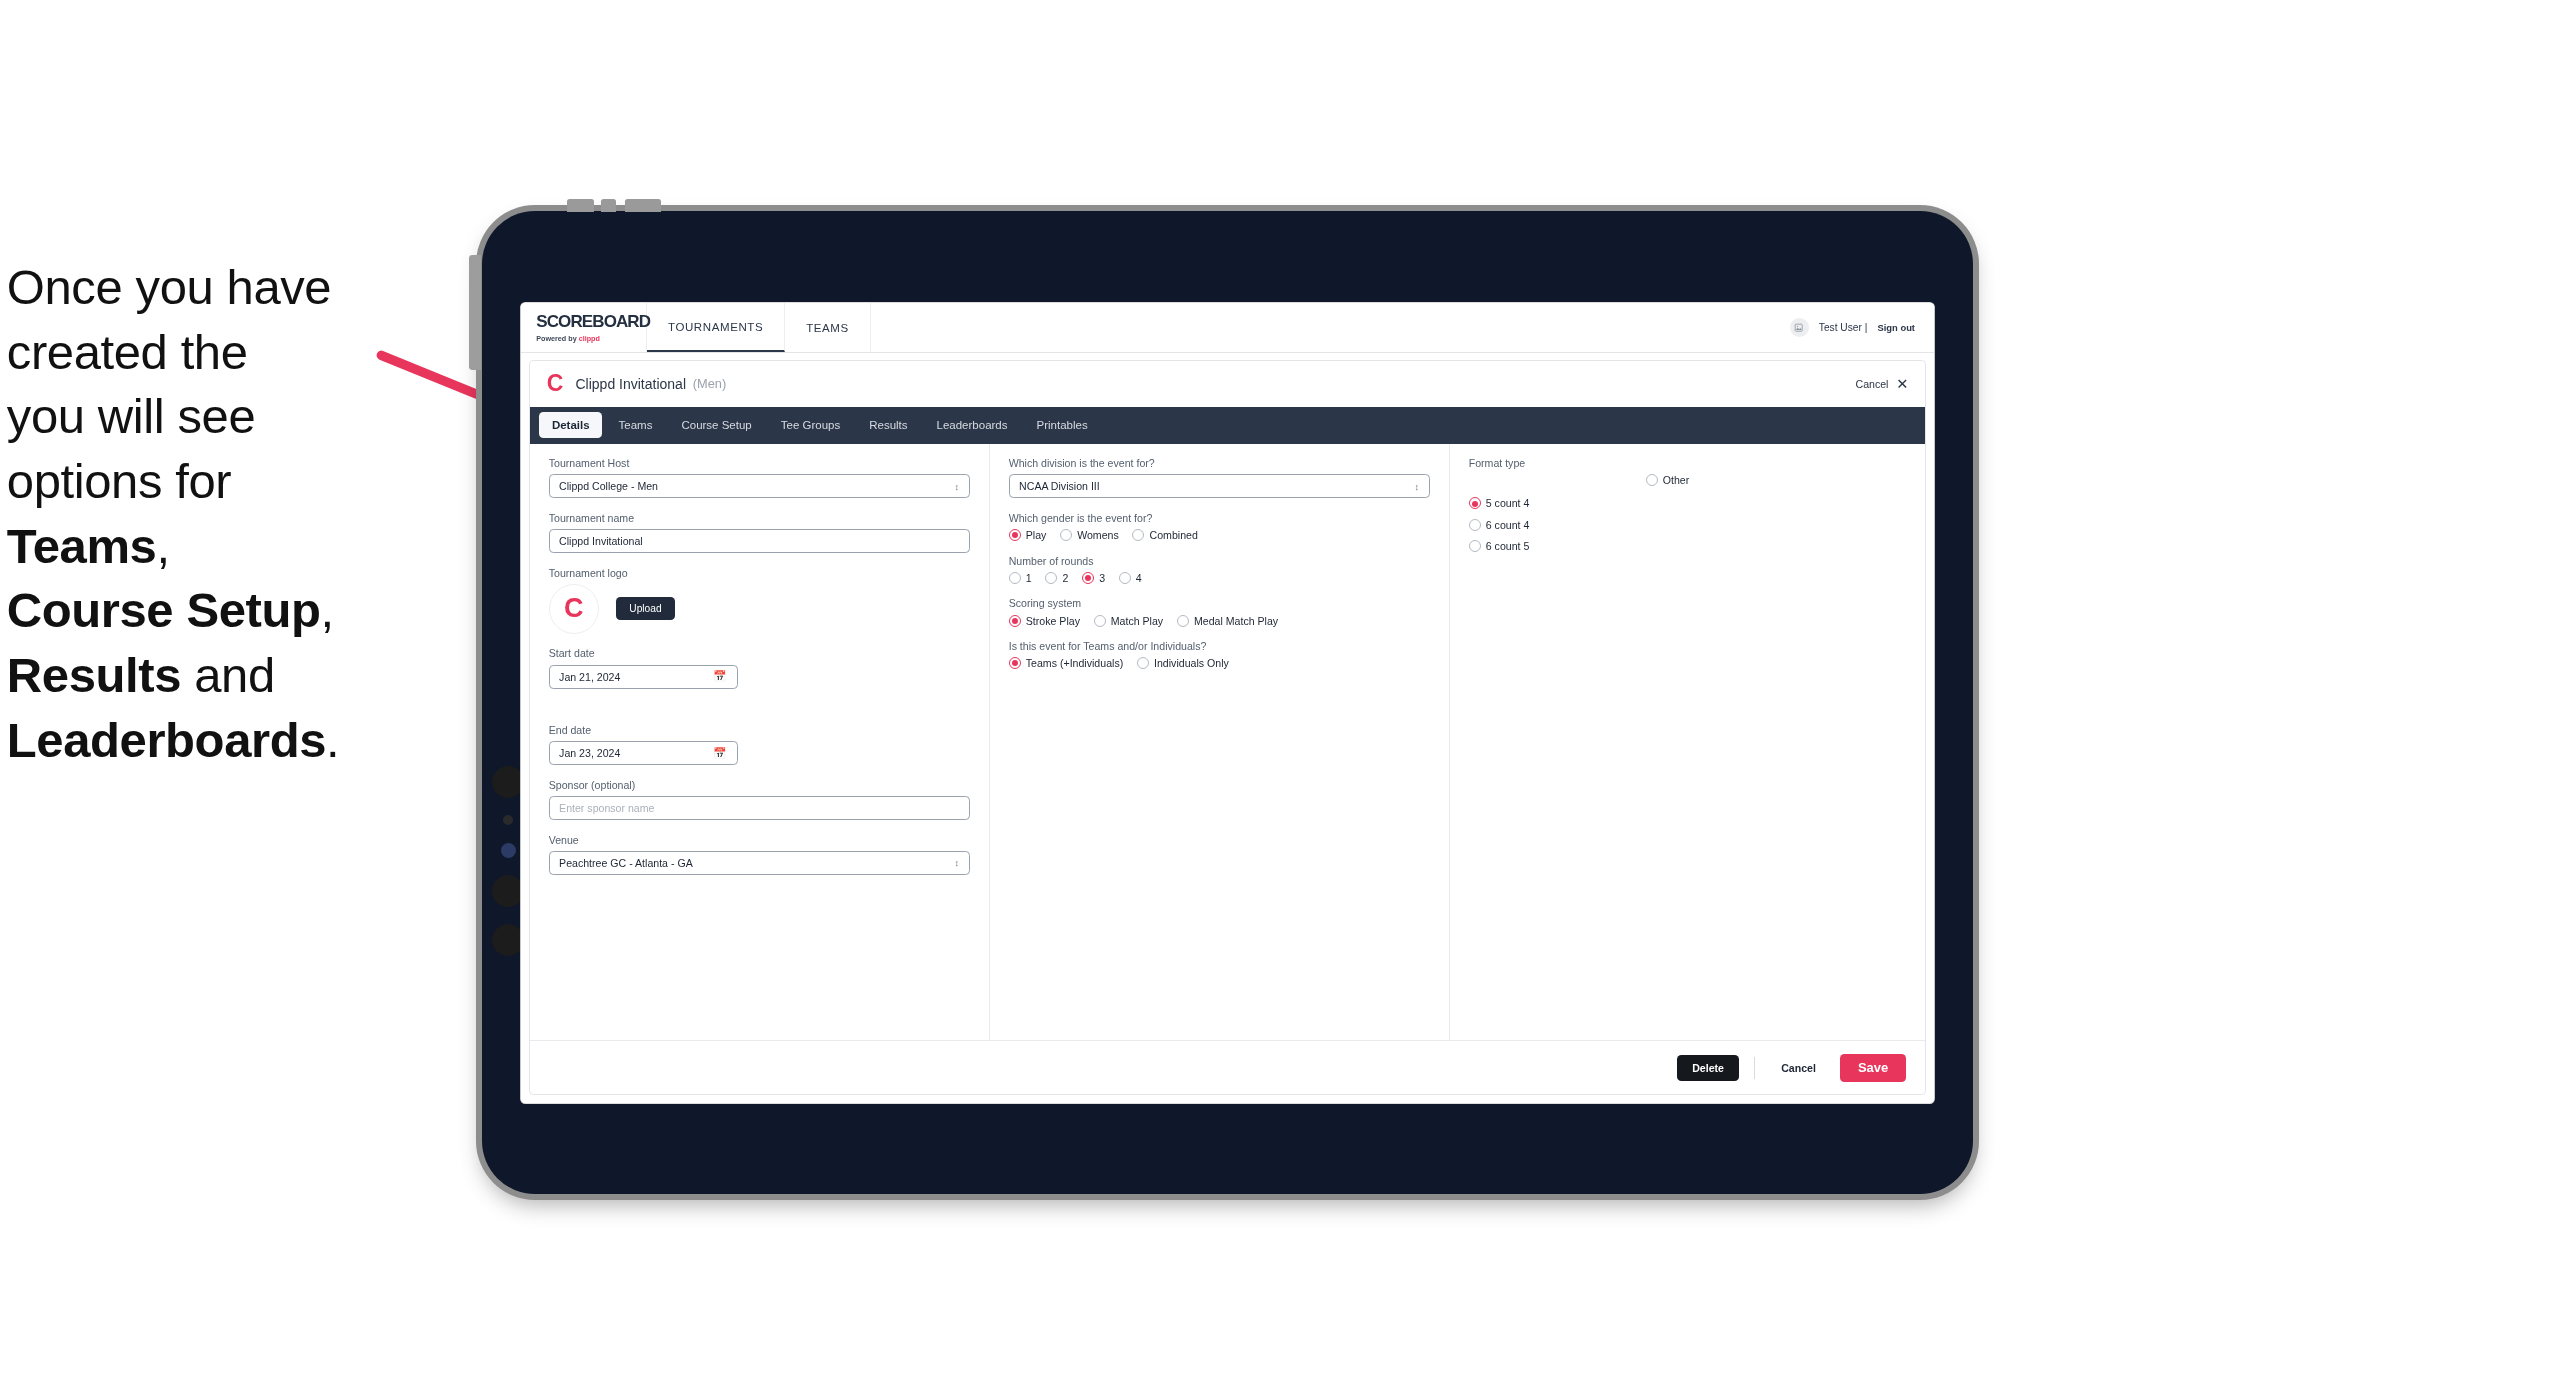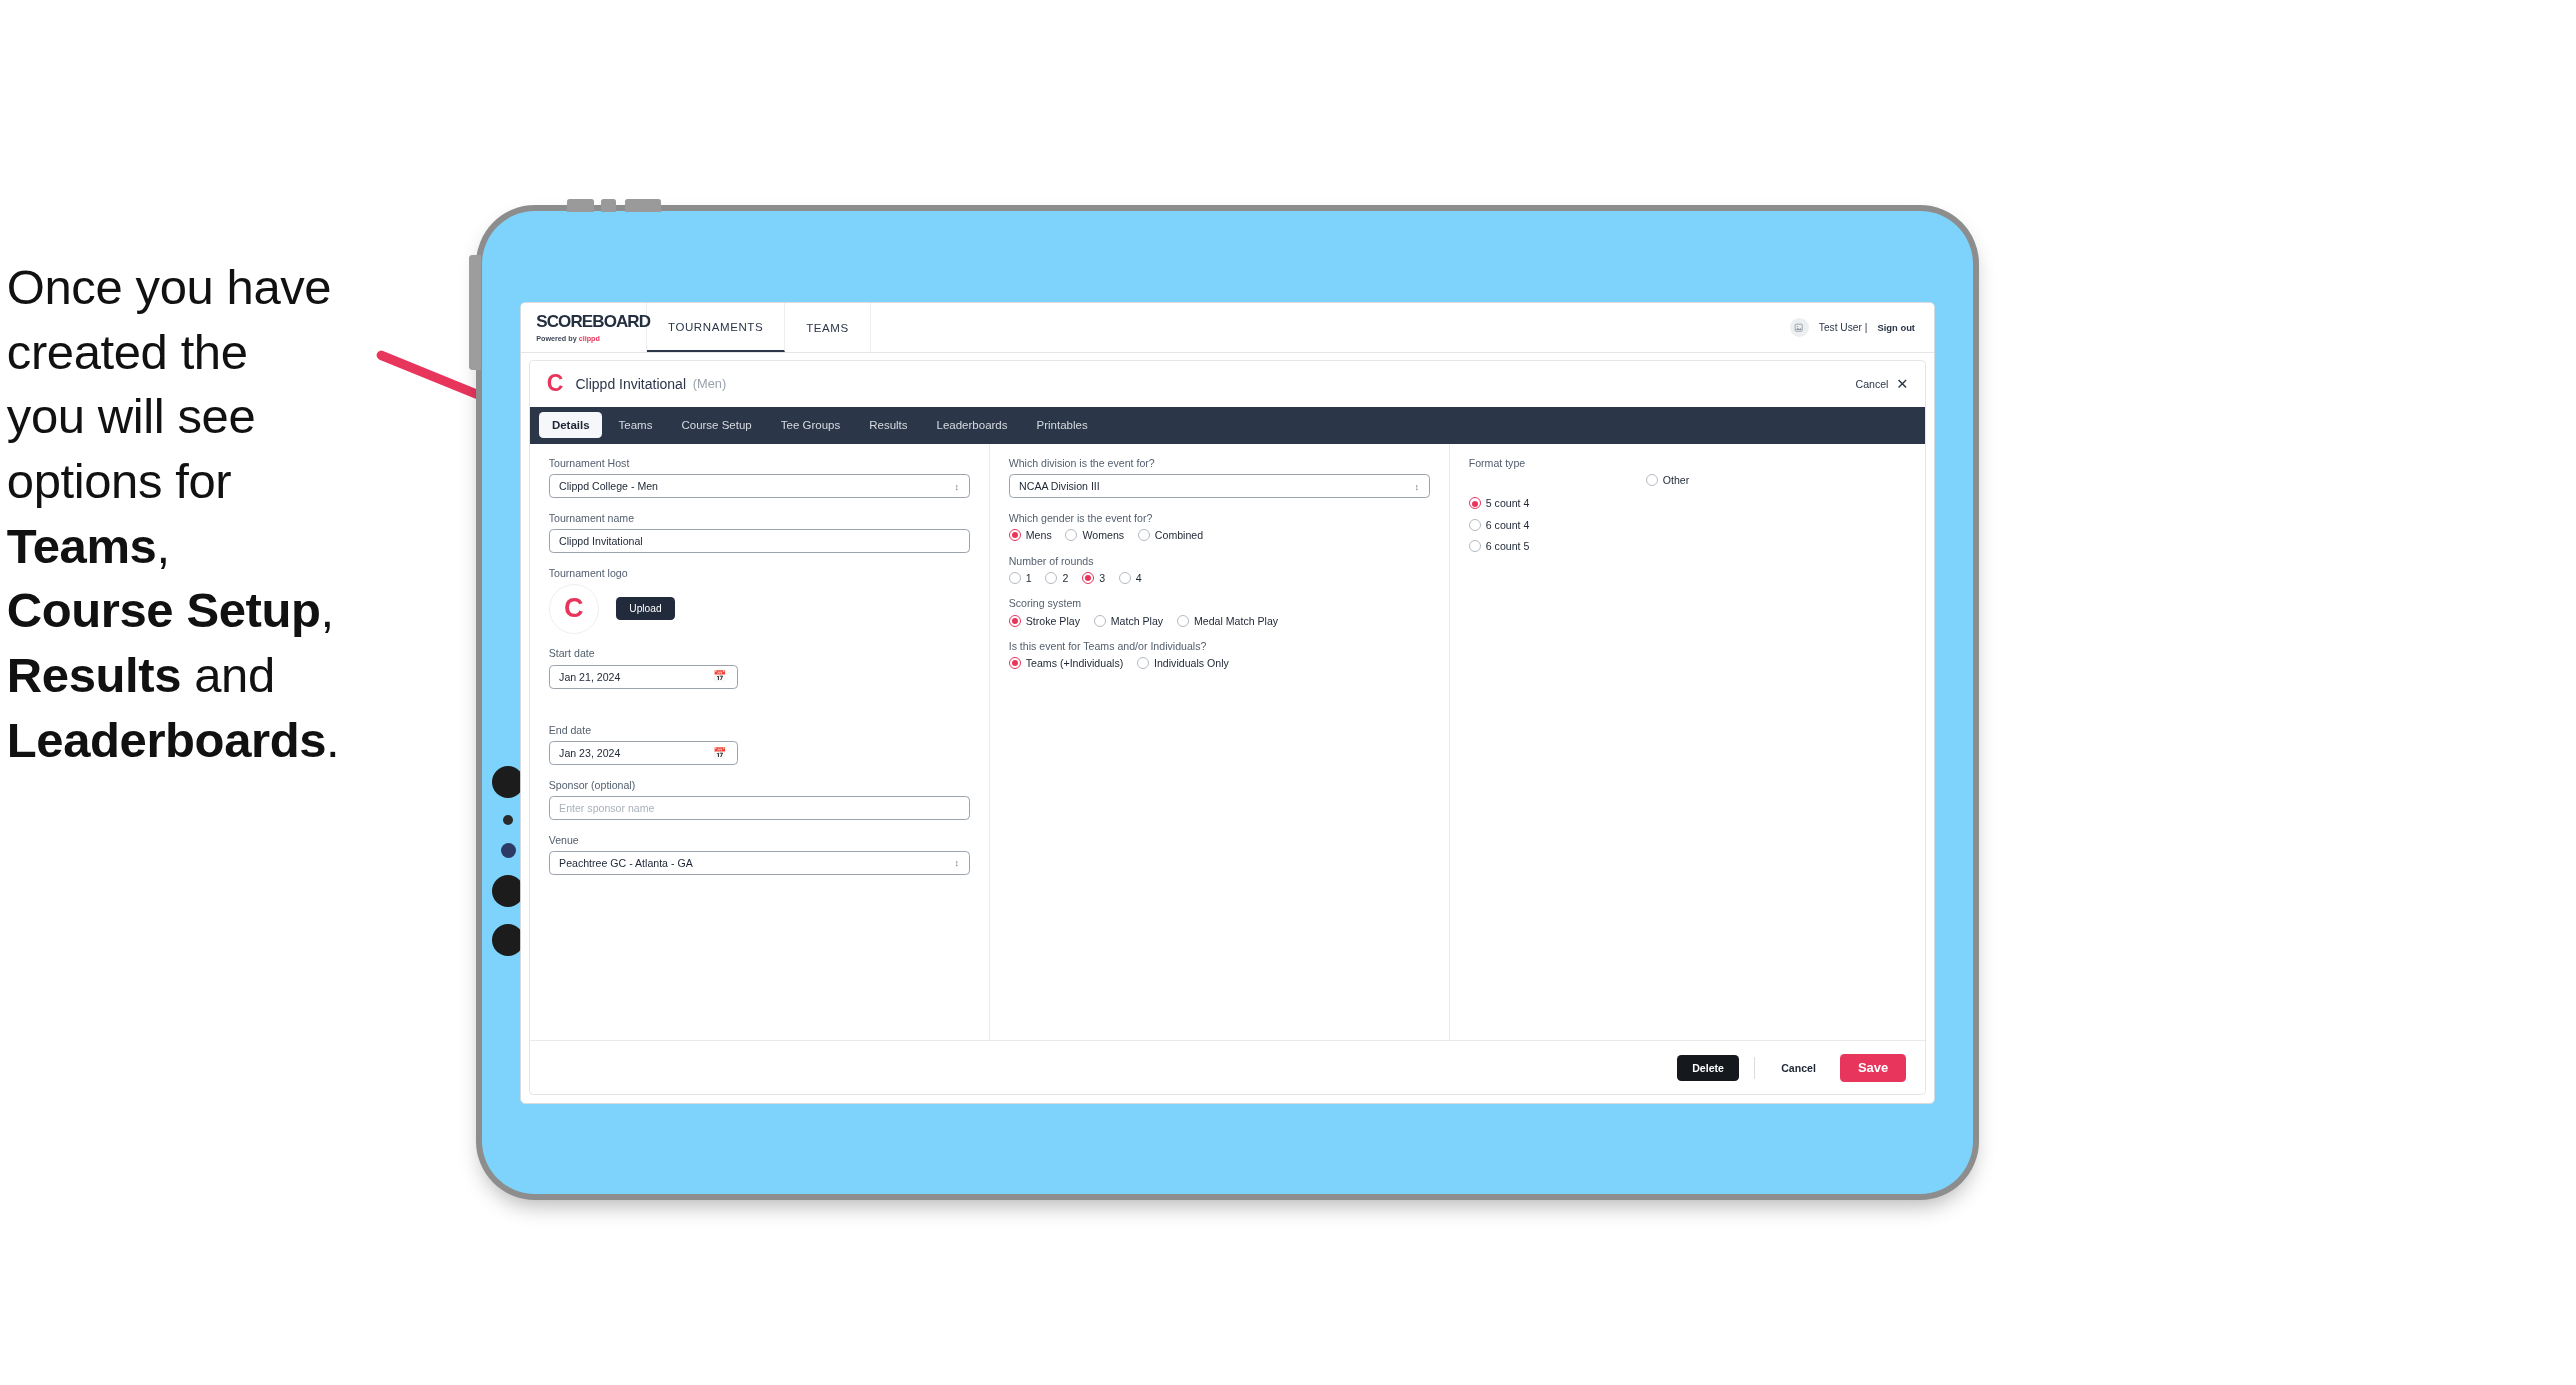--- a/index.html
+++ b/index.html
@@ -16,21 +16,21 @@
     font-family:"Liberation Sans", sans-serif;
     letter-spacing:-0.4px;
   }
   #annotation .b{font-weight:bold;}
 
   #arrow-svg{position:absolute;left:366px;top:323px;width:306px;height:170px;}
 
   
   #tablet{
     position:absolute;left:482px;top:211px;width:1491px;height:983px;
-    background:#7dd3fc;border-radius:53px;
+    background:#0f172a;border-radius:53px;
     box-shadow:0 0 0 6px #8d8d8d, 0 10.2px 22px rgba(0,0,0,.30);
   }
   #tablet-top-btn-1{position:absolute;left:85px;top:-12px;width:27px;height:12.8px;background:#9a9a9a;border-radius:2.6px 2.6px 0 0;}
   #tablet-top-btn-2{position:absolute;left:119px;top:-12px;width:15.3px;height:12.8px;background:#9a9a9a;border-radius:2.6px 2.6px 0 0;}
   #tablet-top-btn-3{position:absolute;left:143px;top:-12px;width:36px;height:12.8px;background:#9a9a9a;border-radius:2.6px 2.6px 0 0;}
   #tablet-left-btn{position:absolute;left:-12.8px;top:44px;width:12px;height:115px;background:#9d9d9d;border-radius:3.4px 0 0 3.4px;}
   .side-dot{position:absolute;left:10.2px;width:32px;background:#1c1c1c;border-radius:50%;}
   #dot1{top:555px;height:32px;}
   #dot2{top:604px;height:10.2px;width:10.2px;left:21px;background:#2a2a2a;}
   #dot3{top:632px;height:15.3px;width:15.3px;left:19px;background:#2c3a66;}
@@ -268,21 +268,21 @@
           <div class="field-label">Which division is the event for?</div>
           <div class="input select">
             <span class="val">NCAA Division III</span>
             <span class="chev">↕</span>
           </div>
 
           <div class="field-label">Which gender is the event for?</div>
           <div class="radio-group">
             <div class="radio-opt">
               <span class="radio on"></span>
-              <span class="radio-label">Mens</span>
+              <span class="radio-label">Play</span>
             </div>
             <div class="radio-opt">
               <span class="radio"></span>
               <span class="radio-label">Womens</span>
             </div>
             <div class="radio-opt">
               <span class="radio"></span>
               <span class="radio-label">Combined</span>
             </div>
           </div>

